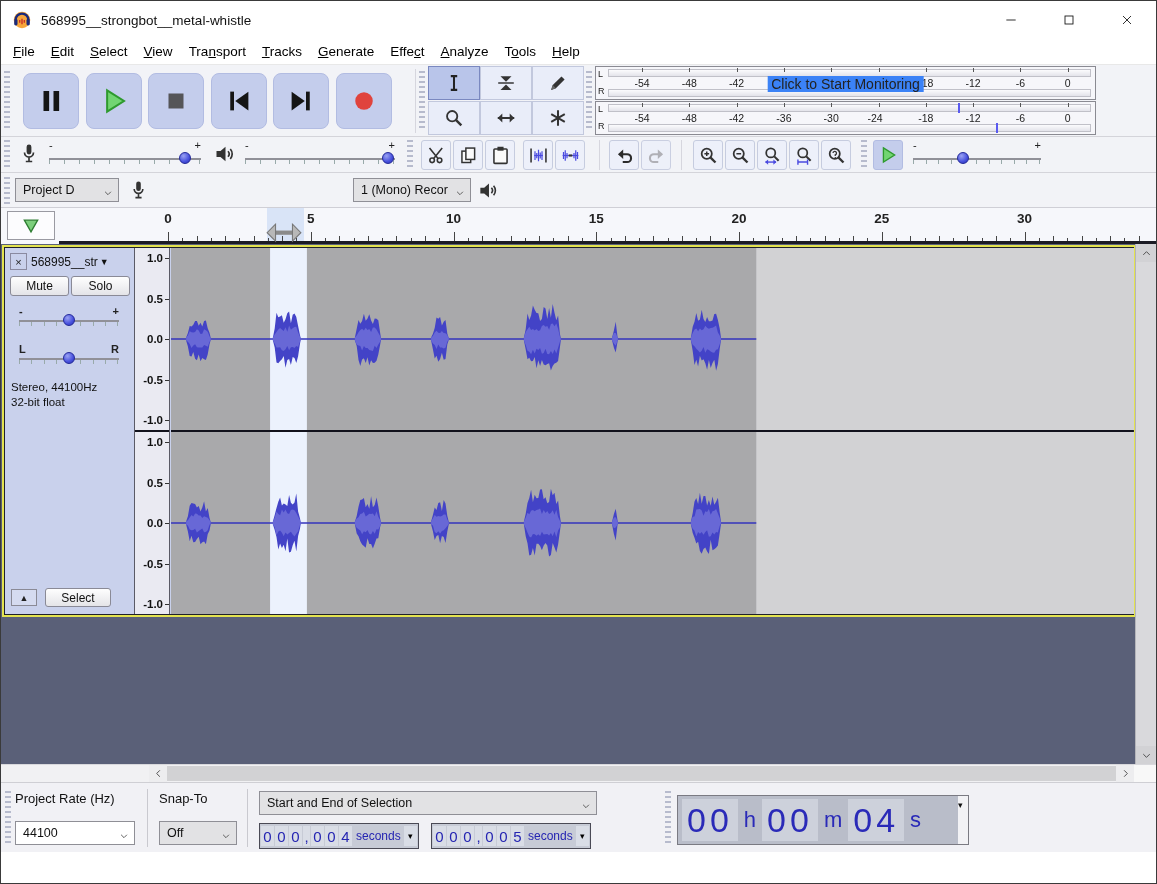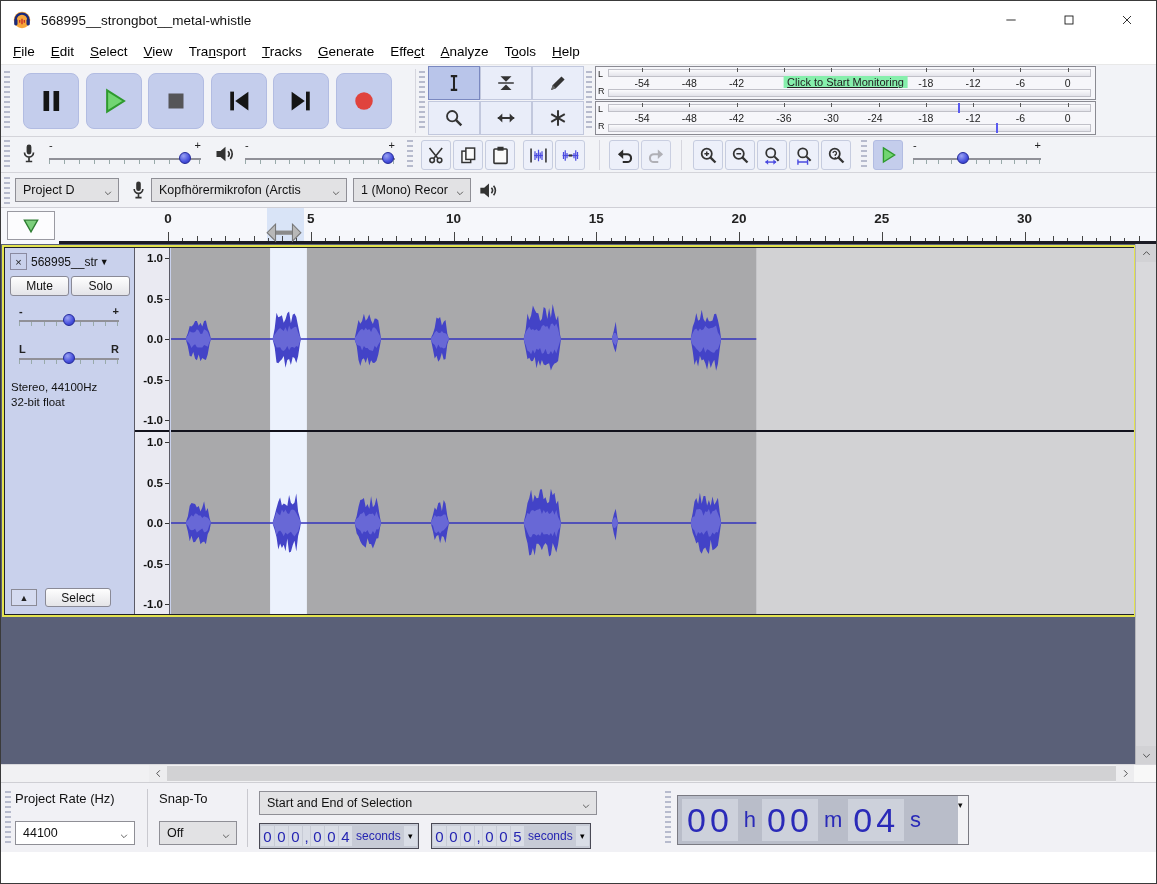--- a/index.html
+++ b/index.html
@@ -23,21 +23,21 @@
   .vsep{position:absolute;width:1px;background:#d6d6de;}
   .t-btn{position:absolute;width:56px;height:56px;top:8px;background:#c4cdec;border:1px solid #b2bce2;border-radius:8px;display:flex;align-items:center;justify-content:center;}
   .tool-btn{position:absolute;width:52px;height:34px;background:#e9edf9;border:1px solid #c2c8dd;display:flex;align-items:center;justify-content:center;}
   .tool-btn.sel{background:#b9c5ea;border-color:#7a88c0;}
   .sm-btn{position:absolute;width:30px;height:30px;top:3px;background:#edf0fa;border:1px solid #c6ccdf;border-radius:3px;display:flex;align-items:center;justify-content:center;}
   .meter{position:absolute;left:594px;width:501px;height:34px;background:#f6f6fa;border:1px solid #8a8a92;}
   .meter .ch-lab{position:absolute;left:2px;font-size:9px;color:#222;line-height:9px;}
   .meter .bar{position:absolute;left:12px;right:4px;height:8px;background:linear-gradient(#fbfbfd,#e3e3ea);border:1px solid #c0c0c8;}
   .meter .mtick{position:absolute;width:1px;height:4px;background:#555;top:1px;}
   .meter .mnum{position:absolute;top:10px;font-size:10.5px;color:#222;transform:translateX(-50%);}
-  .meter .overlay{position:absolute;top:9px;left:50%;transform:translateX(-50%);background:#86efac;font-size:11px;color:#222;padding:0 4px;white-space:nowrap;text-decoration:underline;}
+  .meter .overlay{position:absolute;top:9px;left:50%;transform:translateX(-50%);background:#3b82f6;font-size:14px;color:#222;padding:0 4px;white-space:nowrap;}
   .peak{position:absolute;width:2px;background:#5a5af0;}
   .slider{position:relative;height:30px;}
   .slider .lab{position:absolute;top:0;font-size:11px;color:#222;line-height:10px;}
   .slider .trk{position:absolute;left:0;right:0;top:18px;height:2px;background:#909098;}
   .slider .stick{position:absolute;top:20px;width:1px;height:4px;background:#9aa;}
   .slider .thumb{position:absolute;top:12px;width:12px;height:12px;border-radius:50%;background:radial-gradient(circle at 35% 30%,#9aa2f2,#4750dd 60%,#2b33ad);border:1px solid #23299a;}
   .combo{position:absolute;height:24px;background:#e2e2e4;border:1px solid #8f8f96;font-size:12.5px;color:#111;display:flex;align-items:center;padding:0 18px 0 7px;overflow:hidden;white-space:nowrap;}
   .combo.white{background:#fff;}
   .combo .chev{position:absolute;right:5px;top:9px;}
   
@@ -433,28 +433,20 @@
           <svg viewBox="0 0 24 24" width="10" height="10">
             <path d="M5 9 L12 16 L19 9" fill="none" stroke="#444" stroke-width="2"></path>
           </svg>
         </span>
       </div>
       <div style="position: absolute; left: 126px; top: 6px;">
         <svg viewBox="0 0 24 24" width="23" height="23">
           <rect x="9.6" y="2.5" width="4.8" height="10" rx="2.4" fill="#333"></rect>
           <path d="M7.5 10.5 a4.5 4.5 0 0 0 9 0 M12 15 V19 M8.8 19.5 H15.2" stroke="#333" stroke-width="1.7" fill="none"></path>
         </svg>
-      </div>
-      <div class="combo" style="left: 150px; top: 5px; width: 196px;">
-        <span>Kopfhörermikrofon (Arctis</span>
-        <span class="chev">
-          <svg viewBox="0 0 24 24" width="10" height="10">
-            <path d="M5 9 L12 16 L19 9" fill="none" stroke="#444" stroke-width="2"></path>
-          </svg>
-        </span>
       </div>
       <div class="combo" style="left: 352px; top: 5px; width: 118px;">
         <span>1 (Mono) Recor</span>
         <span class="chev">
           <svg viewBox="0 0 24 24" width="10" height="10">
             <path d="M5 9 L12 16 L19 9" fill="none" stroke="#444" stroke-width="2"></path>
           </svg>
         </span>
       </div>
       <div style="position: absolute; left: 476px; top: 6px;">

